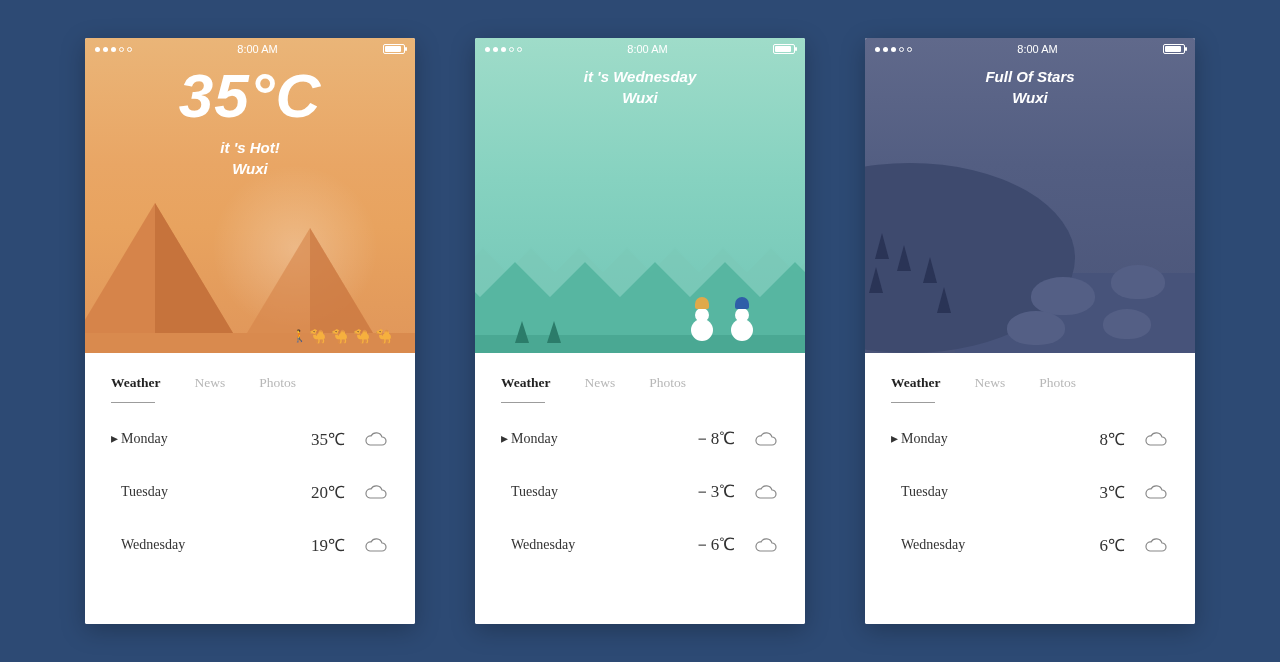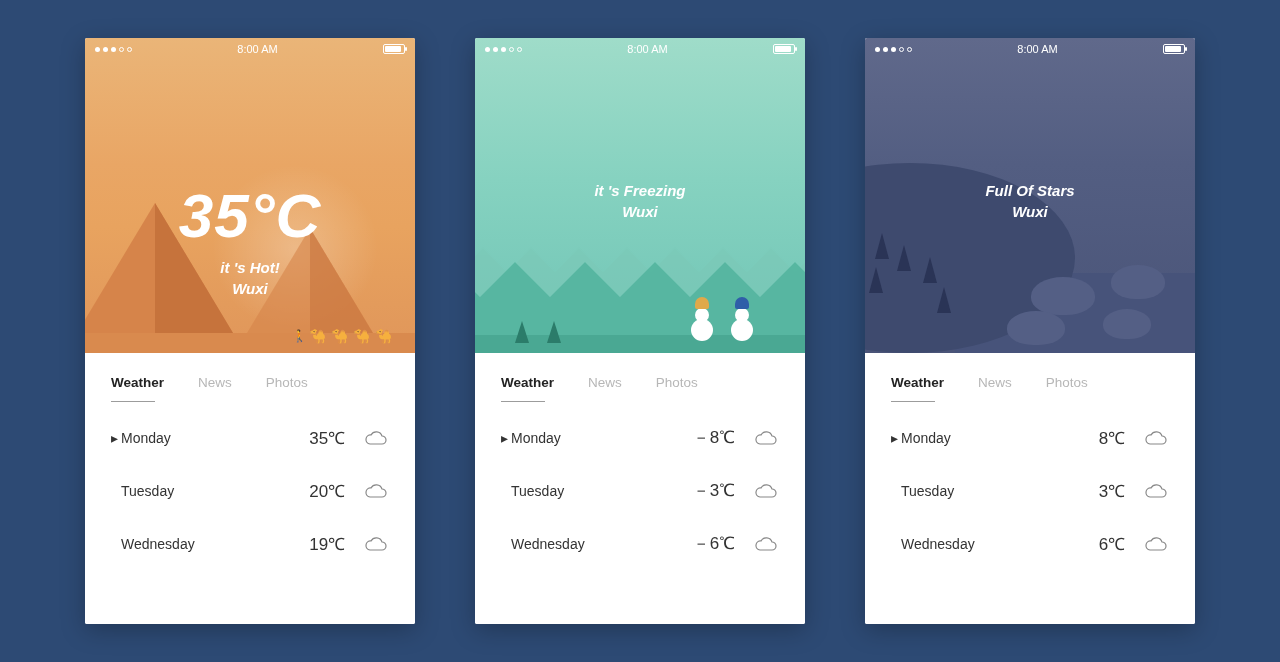--- a/index.html
+++ b/index.html
@@ -52,21 +52,20 @@
   .battery {
     width: 22px; height: 10px; border:1px solid #fff; border-radius:2px;
     position: relative;
   }
   .battery::after{content:"";position:absolute;right:-3px;top:2px;width:2px;height:4px;background:#fff;border-radius:1px;}
   .battery::before{content:"";position:absolute;left:1px;top:1px;bottom:1px;width:16px;background:#fff;border-radius:1px;}
 
   
   .temp-block{
     text-align:center;
-    margin-top:120px;
     position:relative;
     z-index:5;
   }
   .temp-big{
     font-size:62px;
     font-weight:700;
     font-style:italic;
     letter-spacing:1px;
   }
   .caption{
@@ -121,21 +120,21 @@
   .rock{position:absolute;background:#545f85;border-radius:50% 50% 45% 45%;}
   .r1{width:54px;height:34px;right:30px;bottom:54px}
   .r2{width:64px;height:38px;right:100px;bottom:38px}
   .r3{width:48px;height:30px;right:44px;bottom:14px}
   .r4{width:58px;height:34px;right:130px;bottom:8px}
   .ntree{position:absolute;border-left:7px solid transparent;border-right:7px solid transparent;border-bottom:26px solid #2a3456;}
   .nt1{left:10px;bottom:94px}.nt2{left:32px;bottom:82px}.nt3{left:58px;bottom:70px}
   .nt4{left:4px;bottom:60px}.nt5{left:72px;bottom:40px}
 
   
-  .panel{flex:1;background:#fff;padding:22px 26px 30px;}
+  .panel{flex:1;background:#fff;padding:22px 26px 30px;font-family:Liberation Serif, serif;}
   .tabs{display:flex;gap:34px;font-size:13.5px;color:#b7b7b7;}
   .tab{cursor:pointer;padding-bottom:10px;}
   .tab.active{color:#222;font-weight:600;position:relative;}
   .tab.active::after{content:"";position:absolute;left:0;bottom:-2px;width:44px;height:1px;background:#9c9c9c;}
   .forecast{margin-top:26px;display:flex;flex-direction:column;gap:30px;}
   .frow{display:flex;align-items:center;font-size:14px;color:#333;}
   .fmarker{width:10px;display:inline-block;}
   .fday{flex:1;}
   .ftemp{margin-right:18px;color:#333;font-size:17px;}
   .cloud-icon{display:inline-block;}
@@ -246,21 +245,21 @@
       </div>
       <div class="snowman sm2">
         <div class="snow-body">
             <div class="snow-head"></div>
             <div class="snow-hat"></div>
           </div>
       </div>
     </div>
     <div class="temp-block">
       <div class="caption">
-        <span>it 's Freezing</span><br>
+        <span>it 's Wednesday</span><br>
         <span>Wuxi</span>
       </div>
     </div>
   </div>
   <div class="panel">
     <div class="tabs">
       <span class="tab active">Weather</span>
       <span class="tab">News</span>
       <span class="tab">Photos</span>
     </div>

